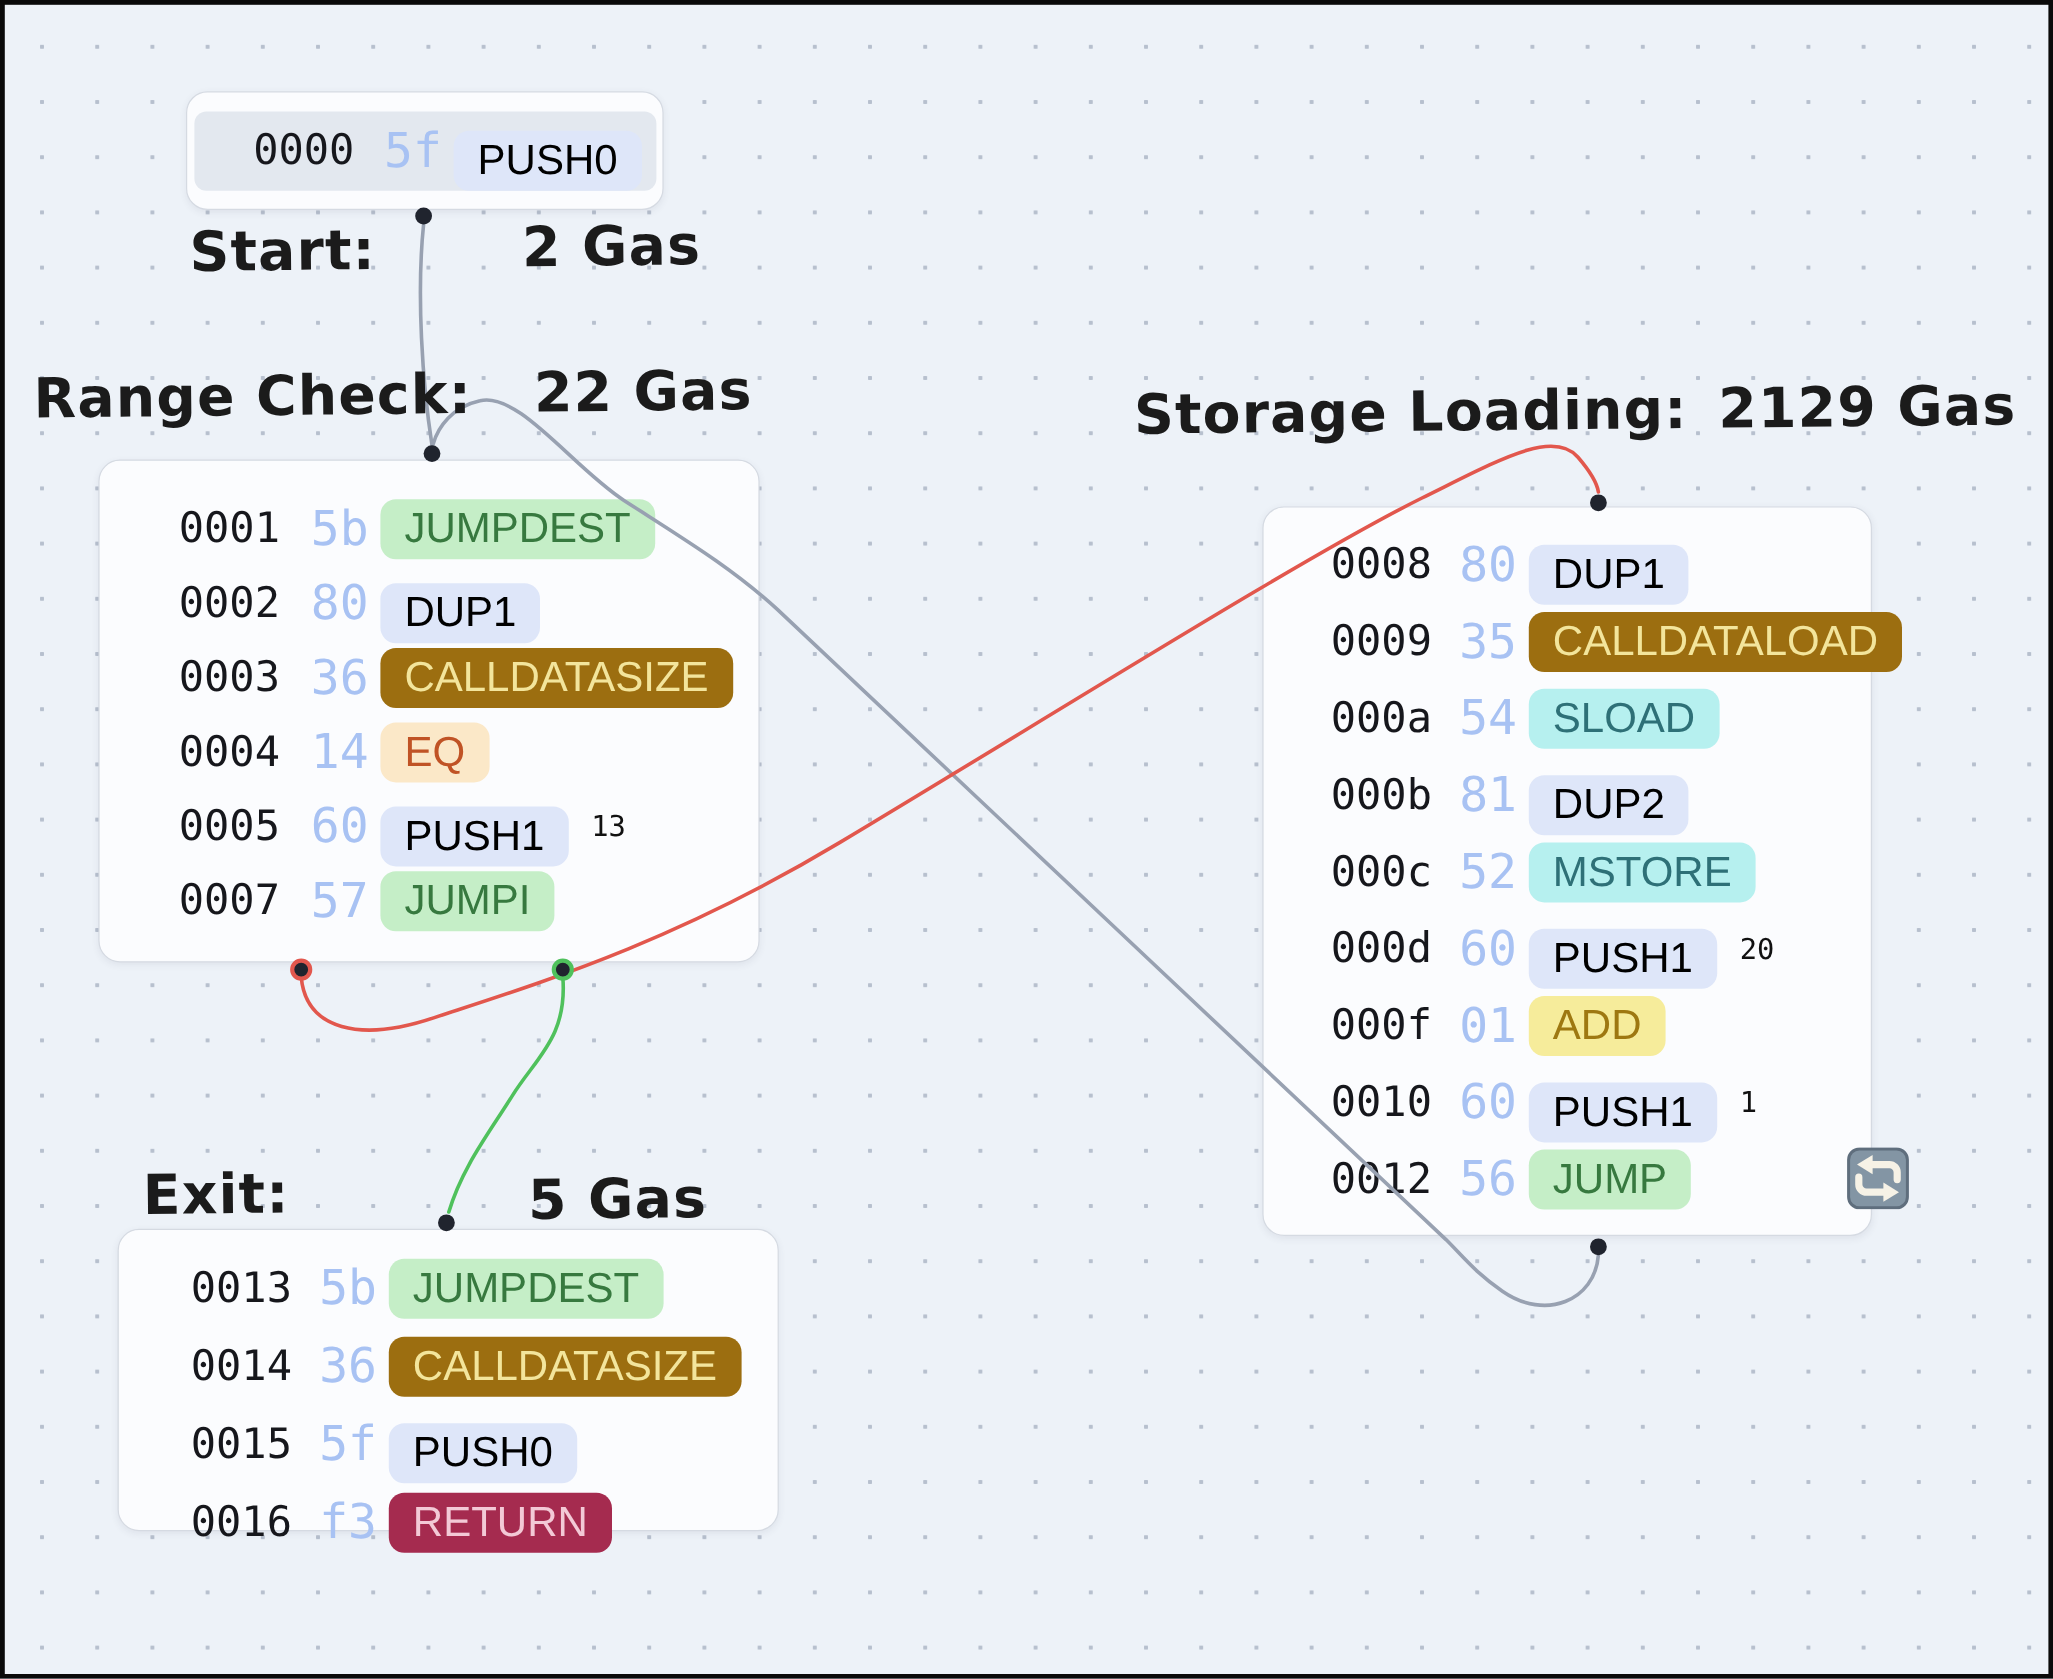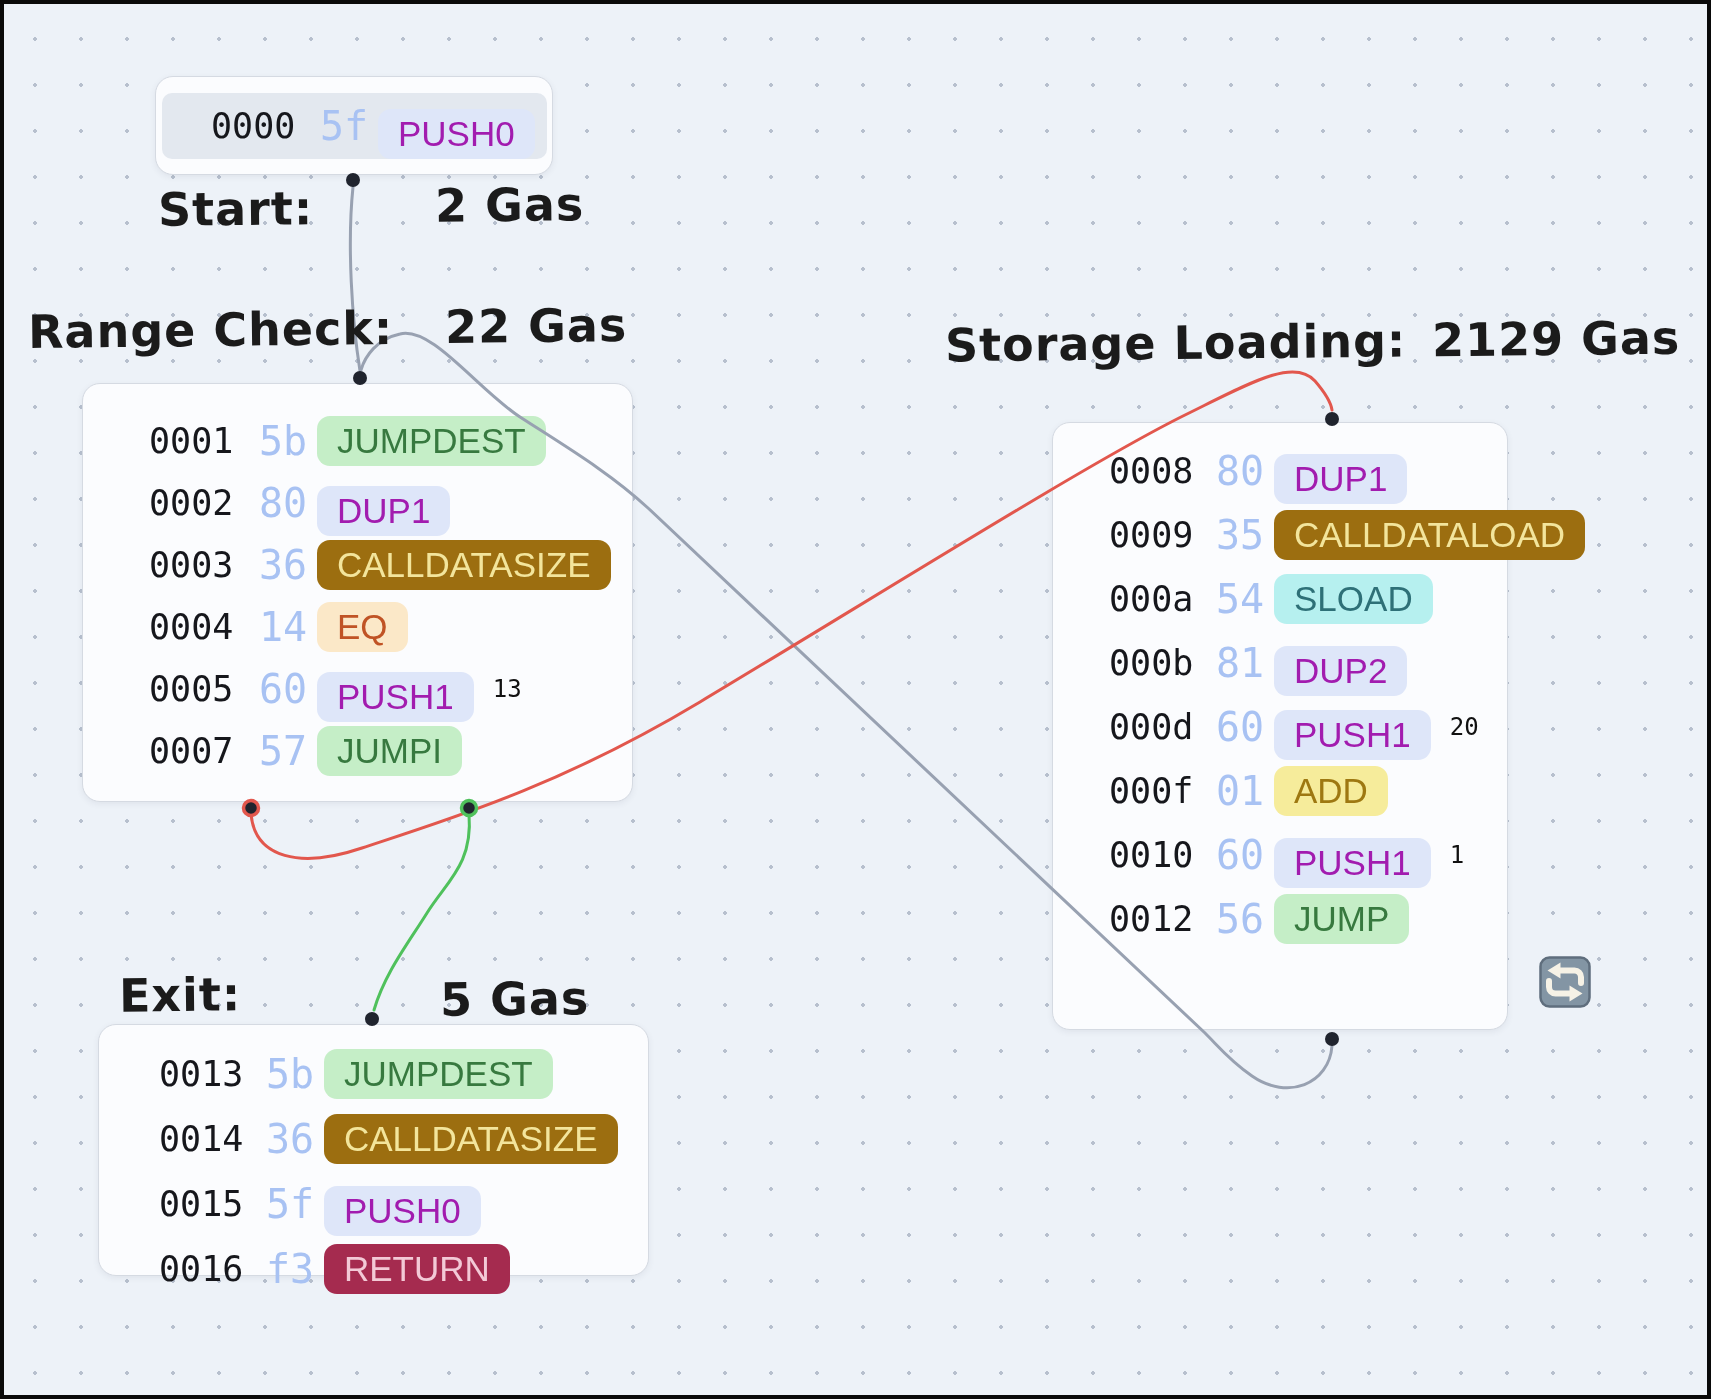--- a/index.html
+++ b/index.html
@@ -36,41 +36,41 @@
   }
   .pill{
     height:50px;line-height:50px;border-radius:13px;
     padding:0 20px;font-size:35px;white-space:nowrap;flex:none;
   }
   .operand{
     font-family:"DejaVu Sans Mono",monospace;
     font-size:24px;color:#111;margin-left:19px;flex:none;
   }
   .p-jump {background:#c5eec7;color:#37793f;}
-  .p-stack{background:#dee6f9;color:#a21caf;margin-top:15px;}
+  .p-stack{background:#dee6f9;color:#000000;margin-top:15px;}
   .p-env  {background:#9c6e10;color:#f3e59c;}
   .p-cmp  {background:#fbe8c8;color:#c05325;}
   .p-sto  {background:#b6f0ef;color:#2e7077;}
   .p-add  {background:#f6ec9b;color:#9e7811;}
   .p-ret  {background:#a52b4f;color:#f3c9d6;}
 
   
   .block-start{left:155px;top:76px;width:398px;height:99px;padding:16px 5px 0 6px;}
   .block-start .row{height:66px;background:#e3e8ef;border-radius:10px;padding-left:49px;box-sizing:border-box;}
   .block-start .byte{margin-left:24px;}
   .block-start .pill{margin-left:16px;}
 
   
   .block-rc{left:82px;top:383px;width:551px;height:419px;padding:26px 0 0 66px;}
   .block-rc .row{height:62px;}
   .block-rc .byte{margin-left:25px;}
   .block-rc .pill{margin-left:16px;}
 
   
-  .block-st{left:1052px;top:422px;width:456px;height:608px;padding:16px 0 0 56px;}
+  .block-st{left:1052px;top:422px;width:508px;height:608px;padding:16px 0 0 56px;}
   .block-st .row{height:64px;}
   .block-st .byte{margin-left:22px;}
   .block-st .pill{margin-left:16px;}
 
   
   .block-ex{left:98px;top:1024px;width:551px;height:252px;padding:16px 0 0 60px;}
   .block-ex .row{height:65px;}
   .block-ex .byte{margin-left:22px;}
   .block-ex .pill{margin-left:16px;}
 
@@ -149,20 +149,25 @@
     </div>
     <div class="row">
       <span class="addr">000a</span>
       <span class="byte">54</span>
       <span class="pill p-sto">SLOAD</span>
     </div>
     <div class="row">
       <span class="addr">000b</span>
       <span class="byte">81</span>
       <span class="pill p-stack">DUP2</span>
+    </div>
+    <div class="row">
+      <span class="addr">000c</span>
+      <span class="byte">52</span>
+      <span class="pill p-sto">MSTORE</span>
     </div>
     <div class="row">
       <span class="addr">000d</span>
       <span class="byte">60</span>
       <span class="pill p-stack">PUSH1</span>
       <span class="operand">20</span>
     </div>
     <div class="row">
       <span class="addr">000f</span>
       <span class="byte">01</span>

